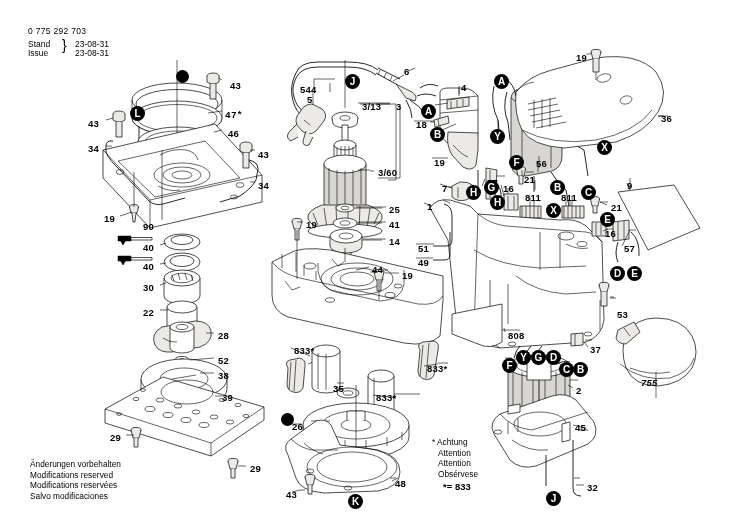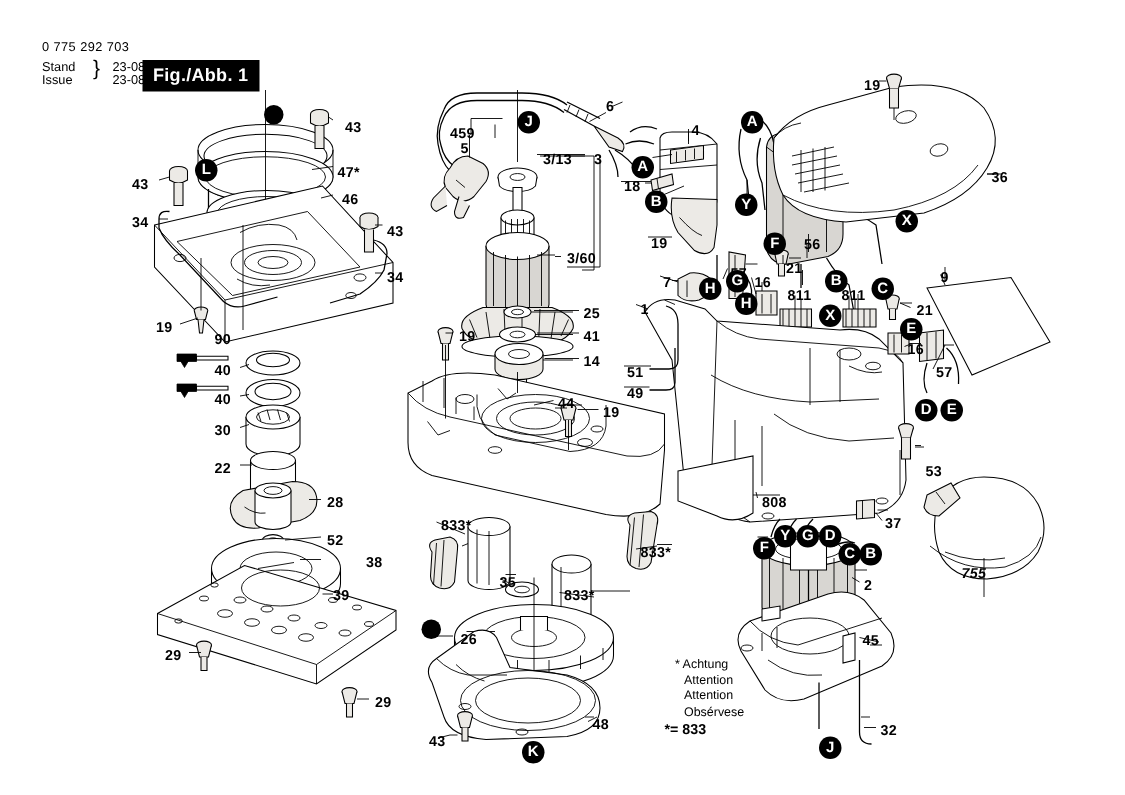--- a/index.html
+++ b/index.html
@@ -14,21 +14,21 @@
   #hdr-stand{left:28px;top:39px;}
   #hdr-issue{left:28px;top:48px;}
   #hdr-brace{left:62px;top:38px;font-size:14px;line-height:15px;}
   #hdr-date1{left:75px;top:39px;}
   #hdr-date2{left:75px;top:48px;}
   #fig-box{position:absolute;left:95px;top:40px;background:#000;color:#fff;
            font-weight:bold;font-size:12px;padding:3px 7px 4px 7px;letter-spacing:.2px;}
 
   
   #footer{position:absolute;left:30px;top:459px;font-size:8.3px;line-height:10.6px;}
-  #legend{position:absolute;left:450px;top:437px;font-size:8.3px;line-height:10.6px;}
+  #legend{position:absolute;left:432px;top:437px;font-size:8.3px;line-height:10.6px;}
   #legend-eq{position:absolute;left:443px;top:481px;font-size:9.5px;font-weight:bold;}
 
   
   .num{position:absolute;font-size:9.5px;font-weight:bold;white-space:nowrap;
        letter-spacing:.2px;}
   
   .ltr{position:absolute;width:15px;height:15px;border-radius:50%;
        background:#000;color:#fff;font-size:10px;font-weight:bold;
        display:flex;align-items:center;justify-content:center;
        font-family:"Liberation Sans",sans-serif;}
@@ -50,21 +50,20 @@
 <body>
 
 <div id="sheet">
 
   <div class="hdr" id="hdr-code">0 775 292 703</div>
   <div class="hdr" id="hdr-stand">Stand</div>
   <div class="hdr" id="hdr-issue">Issue</div>
   <div class="hdr" id="hdr-brace">}</div>
   <div class="hdr" id="hdr-date1">23-08-31</div>
   <div class="hdr" id="hdr-date2">23-08-31</div>
-  <div id="fig-box">Fig./Abb. 1</div>
 
   <svg id="art" viewBox="0 0 750 530">
 
     <g>
       <ellipse class="fillw" cx="177" cy="100" rx="45" ry="17"></ellipse>
       <ellipse class="fillw" cx="177" cy="104" rx="41" ry="14.5"></ellipse>
       <path class="ln" d="M132 100 L132 118 A45 17 0 0 0 222 118 L222 100"></path>
       <ellipse class="fillw" cx="177" cy="118" rx="45" ry="17"></ellipse>
       <ellipse class="ln" cx="177" cy="118" rx="40" ry="13.5"></ellipse>
       <path class="ln2" d="M139 126 L139 142 A40 15 0 0 0 217 142 L217 126"></path>
@@ -591,54 +590,54 @@
       <path class="lead" d="M396 104 L396 180"></path>
       <path class="lead" d="M396 104 L376 104"></path>
       <path class="lead" d="M396 180 L388 180"></path>
       <path class="lead" d="M360 104 L390 104"></path>
       <path class="lead" d="M370 171 L374 171"></path>
     </g>
   </svg>
 
   <div id="callout-layer">
       <div class="num" style="left: 230px; top: 80px;">43</div>
-      <div class="num" style="left: 225px; top: 110px;">47*</div>
+      <div class="num" style="left: 225px; top: 110px; font-family: Liberation Mono, monospace;">47*</div>
       <div class="num" style="left: 228px; top: 128px;">46</div>
       <div class="num" style="left: 88px; top: 118px;">43</div>
       <div class="num" style="left: 88px; top: 143px;">34</div>
       <div class="num" style="left: 258px; top: 149px;">43</div>
       <div class="num" style="left: 258px; top: 180px;">34</div>
       <div class="num" style="left: 104px; top: 213px;">19</div>
       <div class="num" style="left: 143px; top: 221px;">90</div>
       <div class="num" style="left: 143px; top: 242px;">40</div>
       <div class="num" style="left: 143px; top: 261px;">40</div>
       <div class="num" style="left: 143px; top: 282px;">30</div>
       <div class="num" style="left: 143px; top: 307px;">22</div>
       <div class="num" style="left: 218px; top: 330px;">28</div>
       <div class="num" style="left: 218px; top: 355px;">52</div>
-      <div class="num" style="left: 218px; top: 370px; margin-left: 26px;">38</div>
+      <div class="num" style="left: 218px; top: 370px;">38</div>
       <div class="num" style="left: 222px; top: 392px;">39</div>
       <div class="num" style="left: 110px; top: 432px;">29</div>
       <div class="num" style="left: 250px; top: 463px;">29</div>
-      <div class="num" style="left: 300px; top: 84px;">459</div>
+      <div class="num" style="left: 300px; top: 84px;">544</div>
       <div class="num" style="left: 307px; top: 94px;">5</div>
       <div class="num" style="left: 404px; top: 66px;">6</div>
       <div class="num" style="left: 362px; top: 101px;">3/13</div>
       <div class="num" style="left: 396px; top: 101px;">3</div>
       <div class="num" style="left: 378px; top: 167px;">3/60</div>
       <div class="num" style="left: 389px; top: 204px;">25</div>
       <div class="num" style="left: 389px; top: 219px;">41</div>
       <div class="num" style="left: 389px; top: 236px;">14</div>
       <div class="num" style="left: 306px; top: 219px;">19</div>
       <div class="num" style="left: 372px; top: 264px;">44</div>
       <div class="num" style="left: 402px; top: 270px;">19</div>
       <div class="num" style="left: 294px; top: 345px;">833*</div>
       <div class="num" style="left: 333px; top: 383px;">35</div>
       <div class="num" style="left: 427px; top: 363px;">833*</div>
-      <div class="num" style="left: 292px; top: 421px; margin-left: 15px;">26</div>
+      <div class="num" style="left: 292px; top: 421px;">26</div>
       <div class="num" style="left: 376px; top: 392px;">833*</div>
       <div class="num" style="left: 395px; top: 478px;">48</div>
       <div class="num" style="left: 286px; top: 489px;">43</div>
       <div class="num" style="left: 461px; top: 82px;">4</div>
       <div class="num" style="left: 416px; top: 119px;">18</div>
       <div class="num" style="left: 434px; top: 157px;">19</div>
       <div class="num" style="left: 442px; top: 183px;">7</div>
       <div class="num" style="left: 487px; top: 177px;">57</div>
       <div class="num" style="left: 503px; top: 183px;">16</div>
       <div class="num" style="left: 524px; top: 174px;">21</div>
@@ -689,20 +688,26 @@
       <div class="ltr" style="left: 573px; top: 362px;">B</div>
       <div class="ltr" style="left: 546px; top: 491px;">J</div>
       <div class="ltr" style="left: 348px; top: 494px;">K</div>
     </div>
 
   <div id="dot-layer">
       <div class="dot" style="left: 176px; top: 70px;"></div>
       <div class="dot" style="left: 281px; top: 413px;"></div>
     </div>
 
+  <div id="footer">
+    <div>Änderungen vorbehalten</div>
+    <div>Modifications reserved</div>
+    <div>Modifications reservées</div>
+    <div>Salvo modificaciones</div>
+  </div>
 
   <div id="legend">
     <div>* Achtung</div>
     <div style="padding-left:6px">Attention</div>
     <div style="padding-left:6px">Attention</div>
     <div style="padding-left:6px">Obsérvese</div>
   </div>
   <div id="legend-eq">*= 833</div>
 
 </div>

